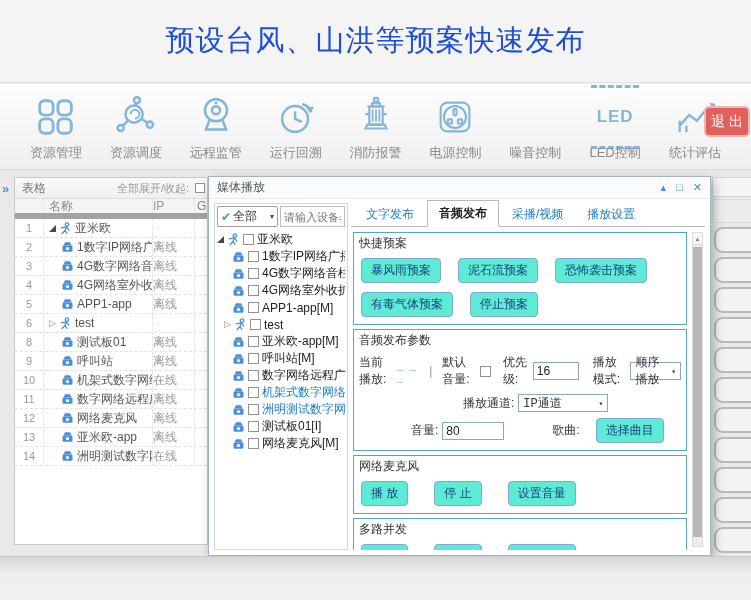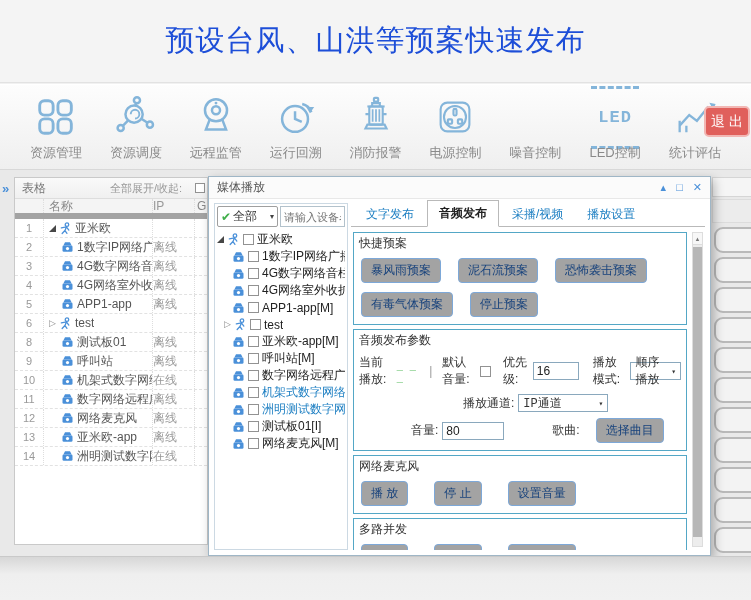--- a/index.html
+++ b/index.html
@@ -13,33 +13,33 @@
 
 
 .toolbar{position:absolute;top:84px;left:0;width:751px;height:86px;
   background:linear-gradient(#fdfdfd,#efefef);border-top:1px solid #fff;
   border-bottom:1px solid #d8d8d8;box-shadow:0 2px 3px rgba(0,0,0,.06);
   display:flex;justify-content:space-between;padding:8px 22px 0;}
 .tb-item{width:68px;text-align:center;cursor:pointer;}
 .tb-icon{height:48px;display:flex;align-items:center;justify-content:center;}
 .tb-label{font-size:13px;color:#8a8a8a;margin-top:3px;white-space:nowrap;}
 .led-glyph{width:48px;border-top:3px dashed #84b5da;border-bottom:3px dashed #84b5da;
-  color:#84b5da;font-weight:bold;font-size:17px;letter-spacing:1px;padding:19px 0;text-align:center;font-family:Liberation Mono, monospace;}
+  color:#84b5da;font-weight:bold;font-size:17px;letter-spacing:1px;padding:19px 0;text-align:center;}
 .exit-btn{position:absolute;left:704px;top:106px;width:46px;height:31px;background:#e0605c;
   border:2px solid #f2b7b4;border-radius:5px;color:#fff;font-size:14px;z-index:30;
   display:flex;align-items:center;justify-content:center;cursor:pointer;}
 
 
 .main{position:absolute;top:170px;left:0;width:751px;height:386px;background:#e9e9e9;overflow:hidden;}
 .collapse-ch{position:absolute;left:2px;top:11px;color:#4a90d9;font-size:13px;font-weight:bold;cursor:pointer;}
 
 
 .dev-panel{position:absolute;left:14px;top:7px;width:194px;height:368px;background:#fff;border:1px solid #c9c9c9;}
 .panel-hd{height:21px;background:linear-gradient(#fafafa,#f0f0f0);border-bottom:1px solid #ddd;
-  display:flex;align-items:center;gap:13px;padding:0 2px 0 7px;overflow:hidden;}
+  display:flex;align-items:center;gap:6px;padding:0 2px 0 7px;overflow:hidden;}
 .panel-hd .t{font-size:12px;color:#777;flex:1;}
 .panel-hd .e{font-size:11px;color:#999;white-space:nowrap;}
 .cb{display:inline-block;width:11px;height:11px;border:1px solid #929292;background:#fff;flex:none;cursor:pointer;}
 .panel-hd .cb{width:10px;height:10px;}
 .col-hd{height:20px;background:#f4f4f4;border-bottom:6px solid #a3a3a3;display:flex;align-items:center;font-size:12px;color:#888;}
 .c-num{width:28px;flex:none;text-align:center;}
 .c-name{flex:1;display:flex;align-items:center;gap:3px;overflow:hidden;padding-left:5px;
   border-left:1px dotted #ddd;height:100%;}
 .c-name.chi{padding-left:17px;}
 .c-status{width:42px;flex:none;font-size:12px;color:#999;border-left:1px dotted #ddd;height:100%;
@@ -84,21 +84,21 @@
 .tab{font-size:12px;color:#1b7ec2;padding:4px 11px;cursor:pointer;margin-bottom:-1px;}
 .tab.active{background:#fff;color:#222;font-weight:bold;border:1px solid #b9b9b9;border-bottom:1px solid #fff;}
 .content{position:absolute;top:24px;left:0;right:0;bottom:0;background:#fff;overflow:hidden;padding:5px 18px 0 2px;}
 .scroll{position:absolute;top:29px;right:2px;bottom:3px;width:11px;background:#ededed;border:1px solid #ddd;}
 .scroll-up{height:12px;background:#f7f7f7;border-bottom:1px solid #ddd;font-size:6px;color:#777;text-align:center;line-height:12px;cursor:pointer;}
 .scroll-thumb{position:absolute;top:14px;left:0;right:0;bottom:9px;background:#b7b7b7;cursor:pointer;}
 
 .gbox{border:1px solid #54a7c6;margin-bottom:4px;padding:2px 5px 7px;}
 .gbox-title{font-size:12px;color:#333;margin-bottom:5px;}
 .btn-row{display:flex;gap:17px;flex-wrap:wrap;row-gap:9px;padding:1px 2px 0;}
-.pbtn{background:#a3a3a3;border:1px solid #7da8d8;border-radius:4px;color:#17427c;
+.pbtn{background:#5eead4;border:1px solid #7da8d8;border-radius:4px;color:#17427c;
   font-size:12px;padding:3px 9px;cursor:pointer;font-family:inherit;white-space:nowrap;}
 .line{display:flex;align-items:center;font-size:12px;color:#333;margin-bottom:6px;gap:4px;}
 .dashes{color:#3cb043;font-weight:bold;letter-spacing:2px;font-size:11px;}
 .sep{color:#999;margin:0 6px;}
 .tin{border:1px solid #8aa8bd;height:18px;font-size:12px;padding:0 3px;font-family:inherit;color:#222;}
 .selbox{border:1px solid #8aa8bd;height:18px;display:inline-flex;align-items:center;font-size:12px;
   padding:0 4px;background:#fff;cursor:pointer;font-family:Liberation Mono, monospace;}
 .selbox .arr{font-size:8px;color:#333;margin-left:auto;padding-left:8px;}
 
 

